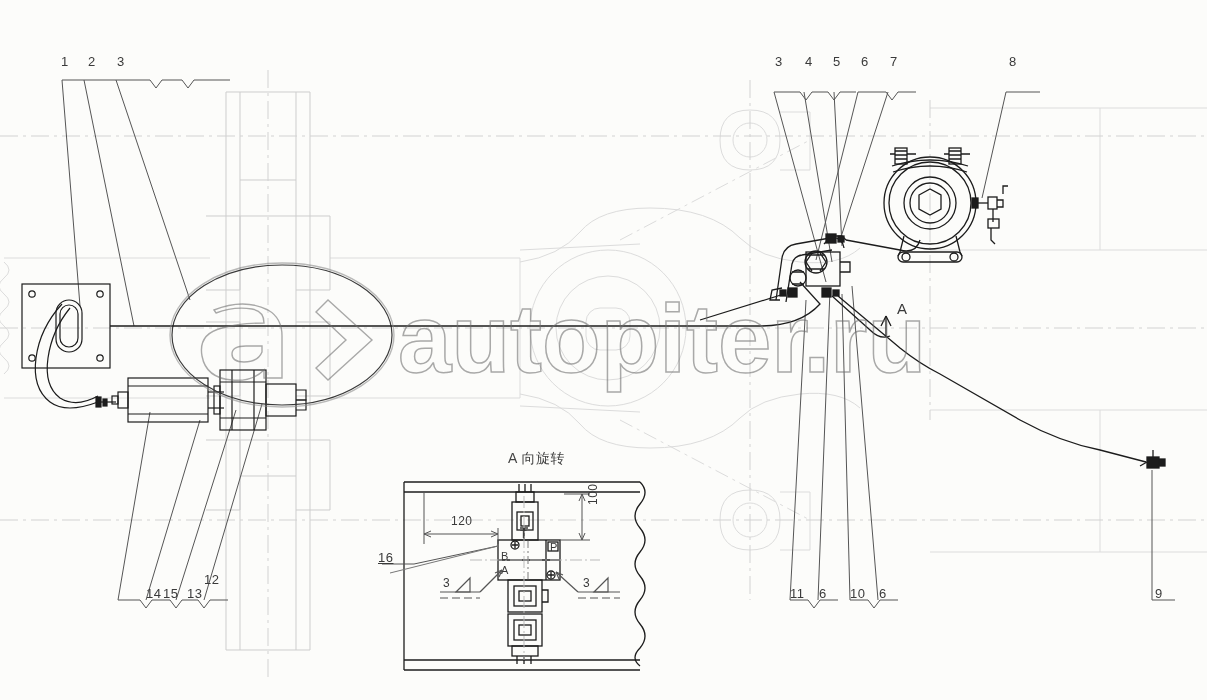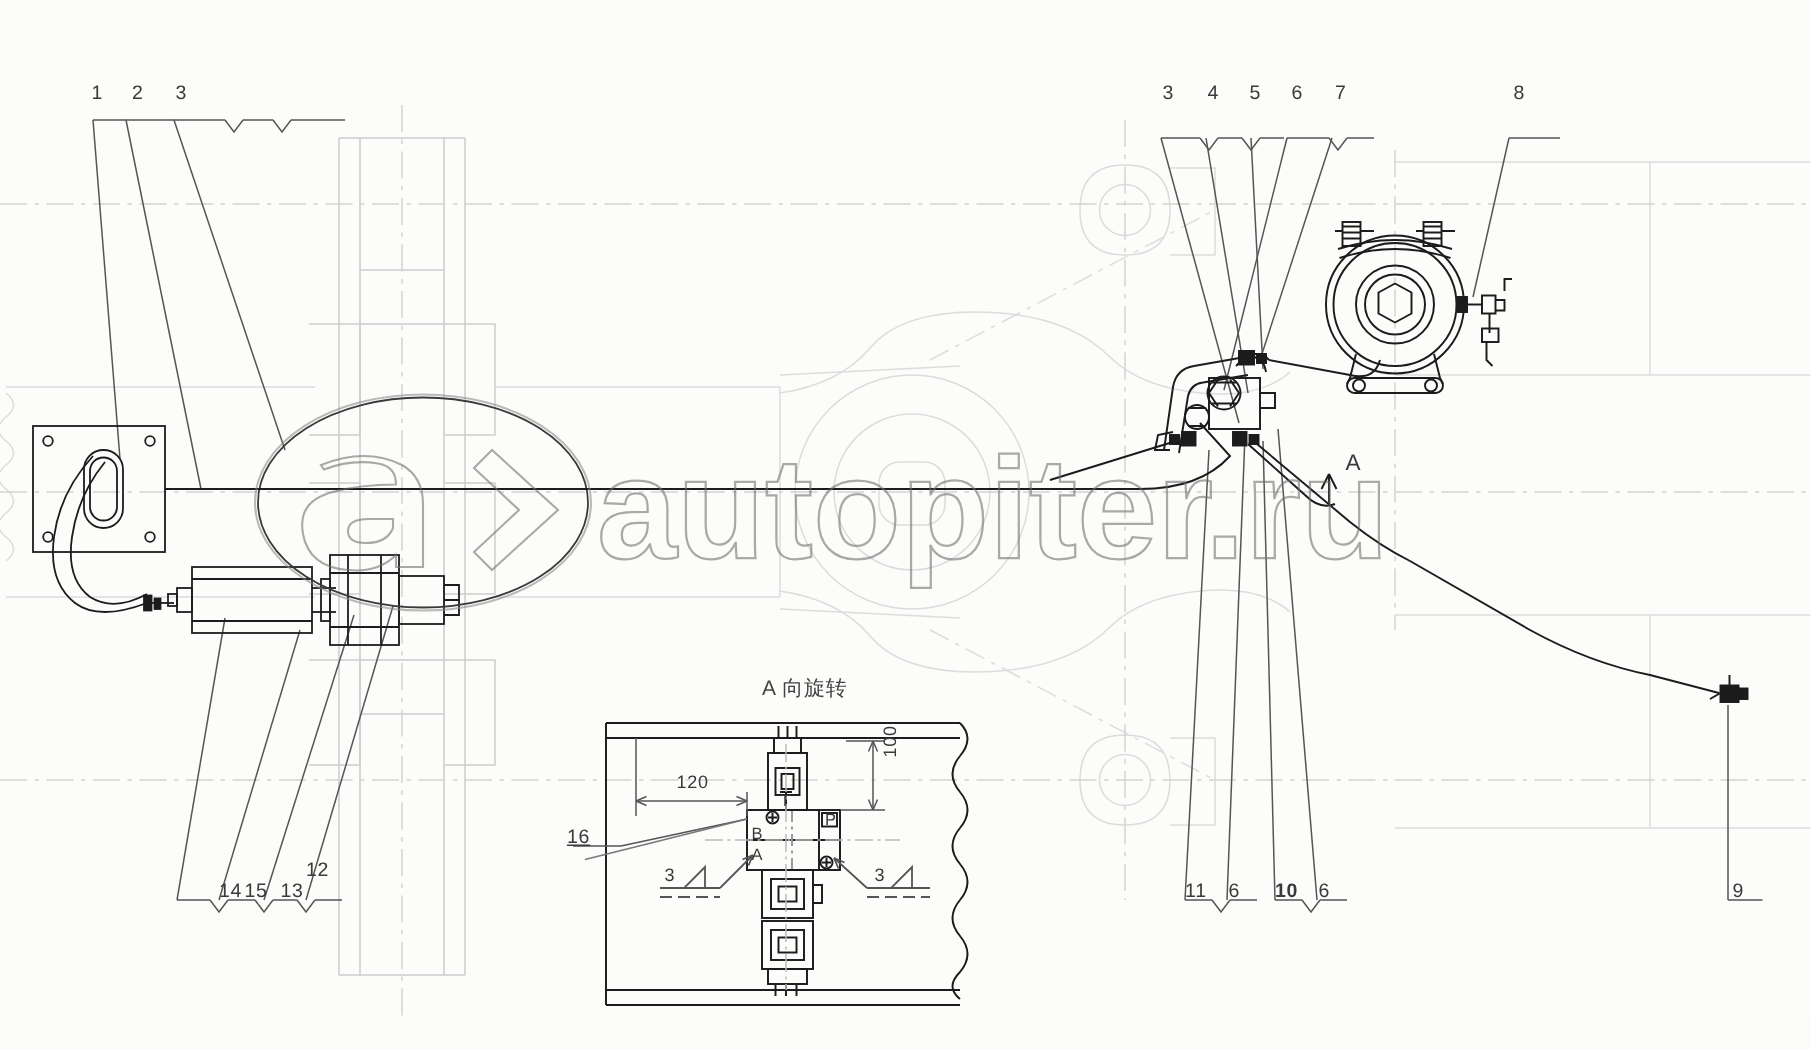--- a/index.html
+++ b/index.html
@@ -408,21 +408,21 @@
   <div class="lbl" style="left:1009px; top:54px;">8</div>
 
   <div class="lbl" style="left:118px; top:586px;margin-left:45px;">15</div>
   <div class="lbl" style="left:146px; top:586px;text-align:center;">14</div>
   <div class="lbl" style="left:187px; top:586px;">13</div>
   <div class="lbl" style="left:204px; top:572px;">12</div>
 
   <div class="lbl" style="left:790px; top:586px;">11</div>
   <div class="lbl" style="left:819px; top:586px;">6</div>
 
-  <div class="lbl" style="left:850px; top:586px;font-weight:bold;">10</div>
+  <div class="lbl" style="left:850px; top:586px;">10</div>
   <div class="lbl" style="left:879px; top:586px;">6</div>
 
   <div class="lbl" style="left:1155px; top:586px;">9</div>
 
   <div class="lbl" style="left:378px; top:550px;text-decoration:underline;">16</div>
 
   <div class="lbl" style="left:897px; top:300px; font-size:15px;">A</div>
 
   <div class="lbl cjk" style="left:508px; top:450px;">A 向旋转</div>
 

